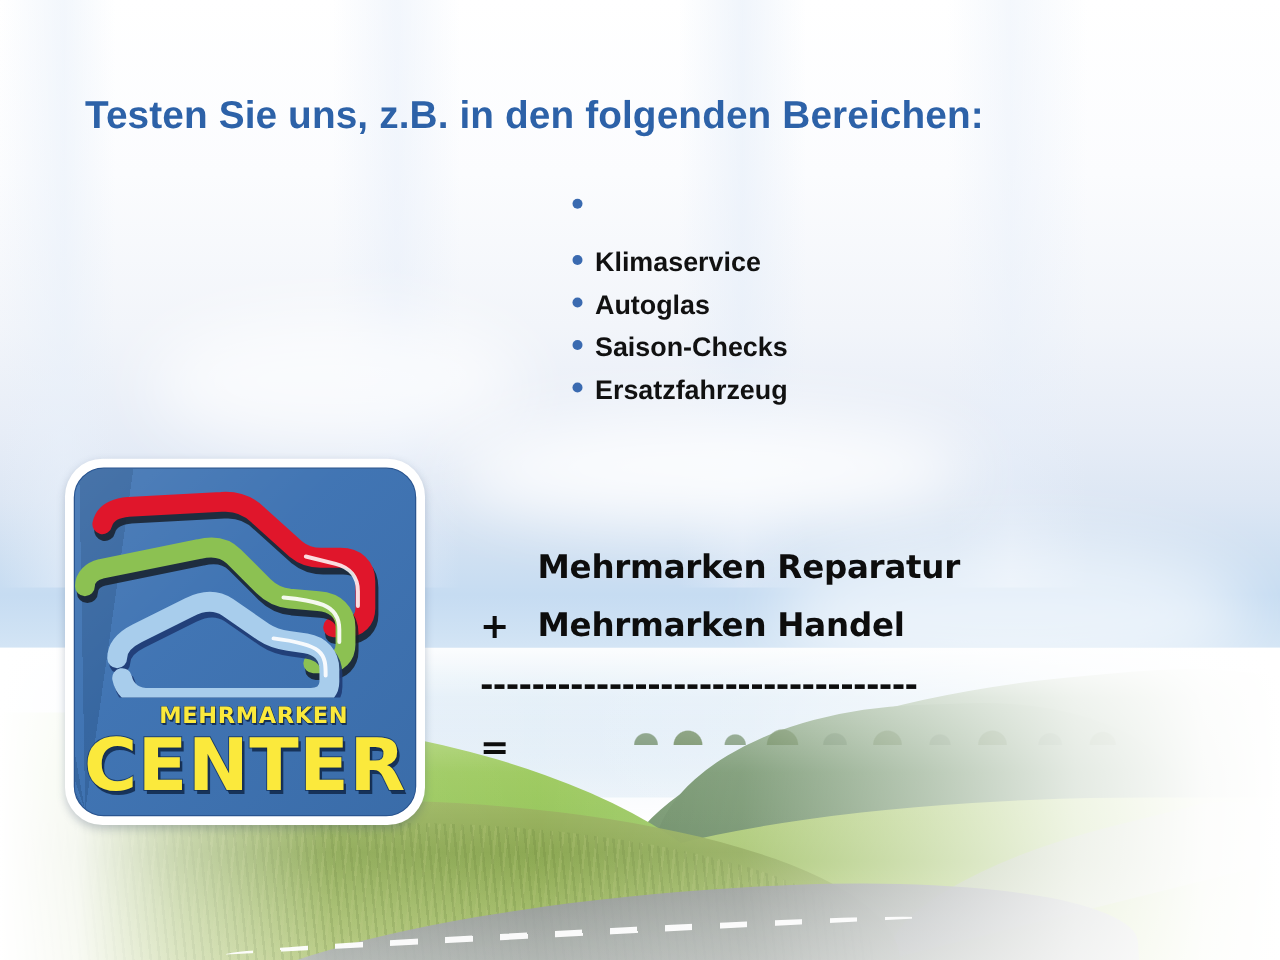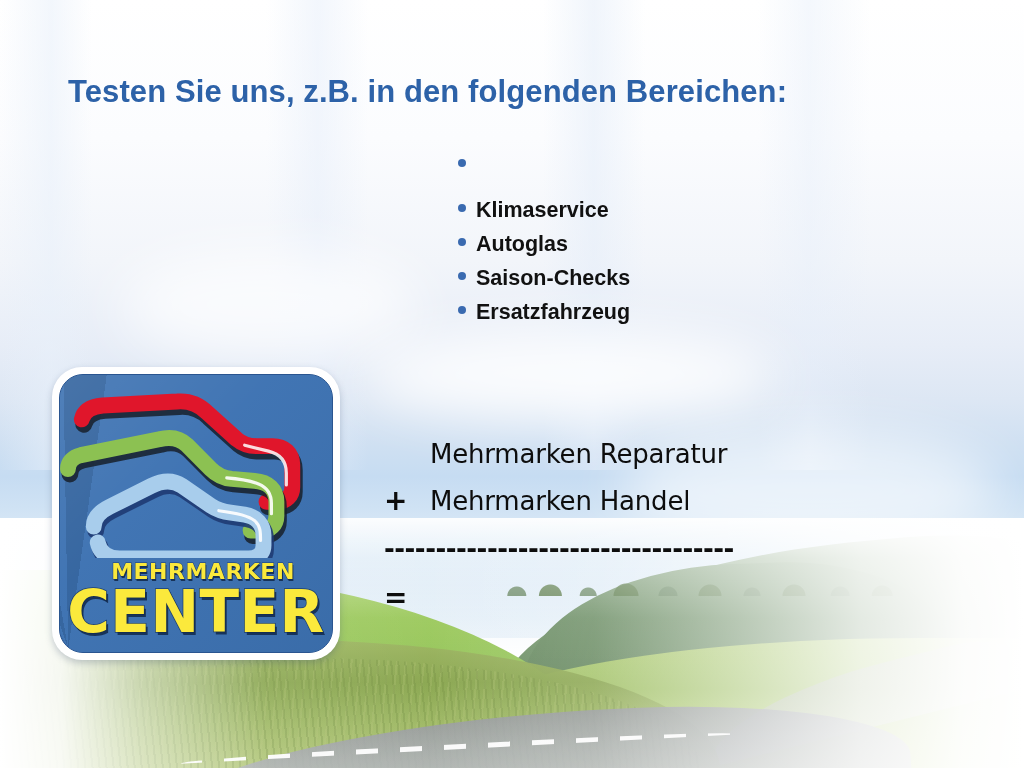--- a/index.html
+++ b/index.html
@@ -275,21 +275,21 @@
     height: 47px;
   }
   .eq-op {
     width: 46px;
     flex: 0 0 auto;
     font-size: 28px;
     font-weight: bold;
   }
   .eq-text {
     font-size: 26px;
-    font-weight: normal;
+    font-weight: bold;
     white-space: nowrap;
     letter-spacing: -0.2px;
   }
   .eq-divider {
     height: 30px;
     display: flex;
     align-items: center;
     font-size: 26px;
     font-weight: bold;
     letter-spacing: -0.5px;
@@ -360,21 +360,21 @@
   }
   .logo-wordmark {
     position: absolute;
     left: 0;
     bottom: 10px;
     width: 100%;
     text-align: center;
   }
   .wm-top {
     font-family: "DejaVu Sans", sans-serif;
-    font-size: 22px;
+    font-size: 18px;
     font-weight: bold;
     letter-spacing: 0.5px;
     color: #fbe93c;
     -webkit-text-stroke: 1px #1c3f70;
     paint-order: stroke fill;
     text-shadow: 1px 2px 0 rgba(16,40,74,0.85);
     line-height: 1.05;
     padding-left: 14px;
   }
   .wm-bottom {

